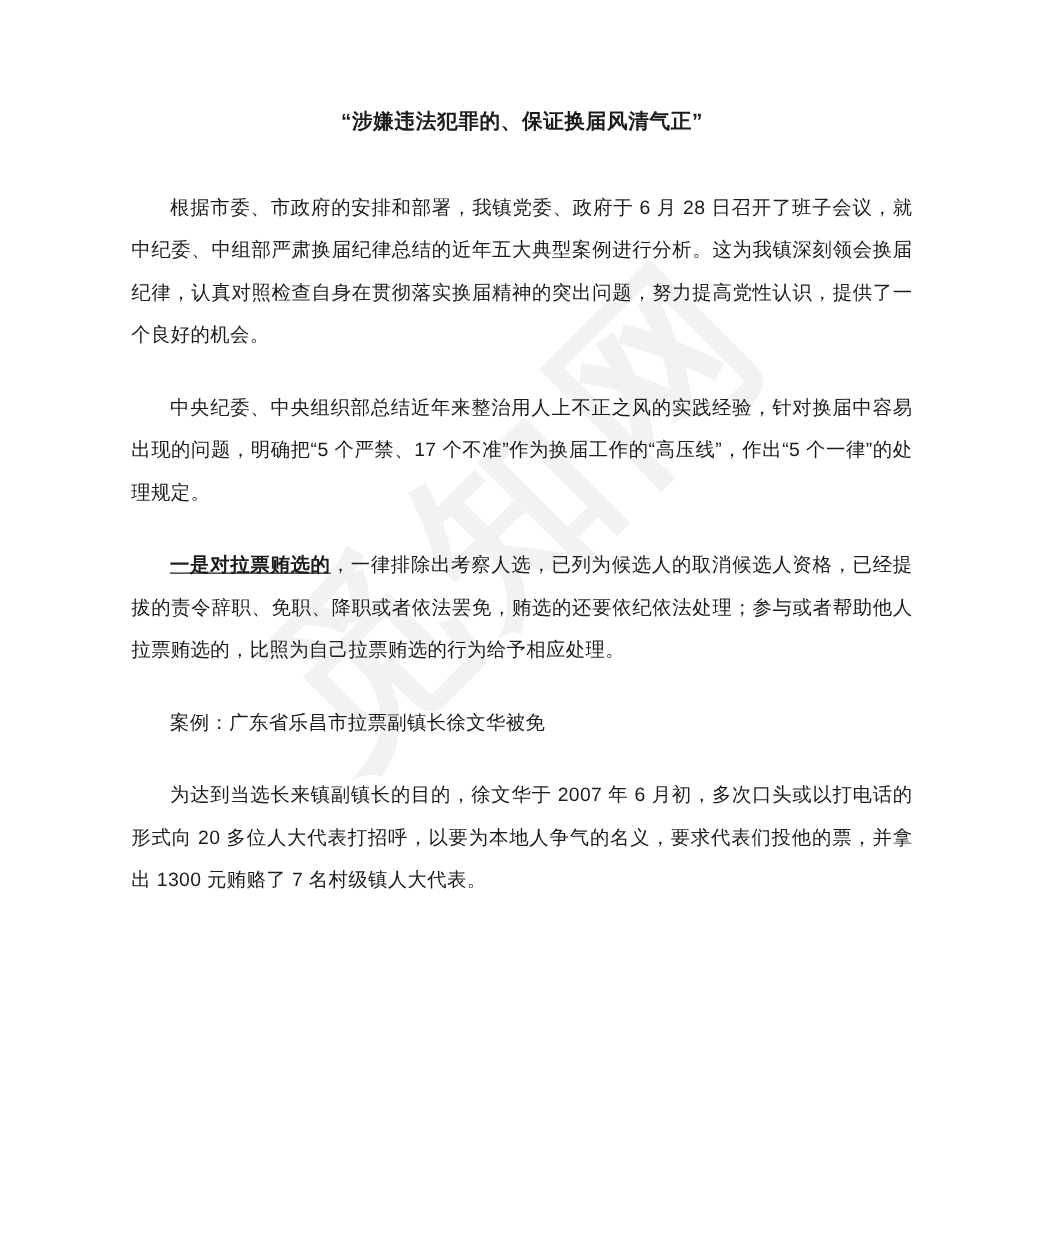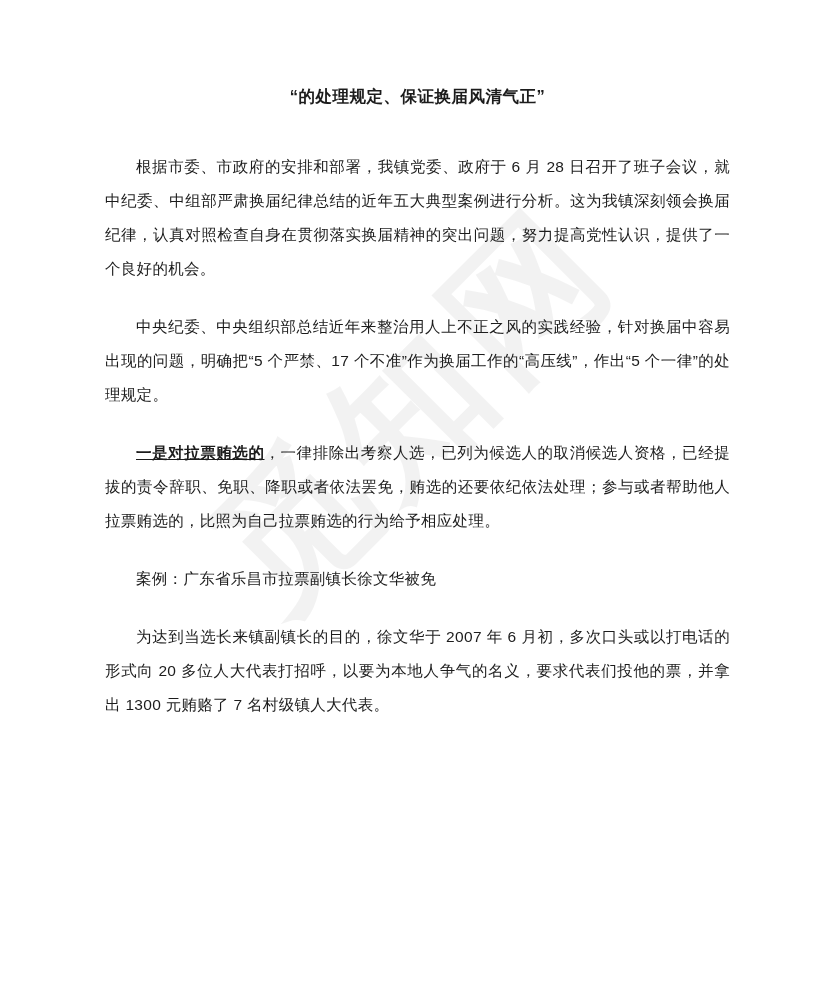--- a/index.html
+++ b/index.html
@@ -61,21 +61,21 @@
     text-decoration: underline;
   }
 </style>
 </head>
 <body>
 
 <div class="page">
 
   <div class="watermark">觅知网</div>
 
-  <h1 class="doc-title">“的处理规定、保证换届风清气正”</h1>
+  <h1 class="doc-title">“涉嫌违法犯罪的、保证换届风清气正”</h1>
 
 
   <p class="para"><span class="lead"></span><span>根据市委、市政府的安排和部署，我镇党委、政府于 6 月 28 日召开了班子会议，就中纪委、中组部严肃换届纪律总结的近年五大典型案例进行分析。这为我镇深刻领会换届纪律，认真对照检查自身在贯彻落实换届精神的突出问题，努力提高党性认识，提供了一个良好的机会。</span></p>
 
   <p class="para"><span class="lead"></span><span>中央纪委、中央组织部总结近年来整治用人上不正之风的实践经验，针对换届中容易出现的问题，明确把“5 个严禁、17 个不准”作为换届工作的“高压线”，作出“5 个一律”的处理规定。</span></p>
 
   <p class="para"><span class="lead">一是对拉票贿选的</span><span>，一律排除出考察人选，已列为候选人的取消候选人资格，已经提拔的责令辞职、免职、降职或者依法罢免，贿选的还要依纪依法处理；参与或者帮助他人拉票贿选的，比照为自己拉票贿选的行为给予相应处理。</span></p>
 
   <p class="para"><span class="lead"></span><span>案例：广东省乐昌市拉票副镇长徐文华被免</span></p>
 

